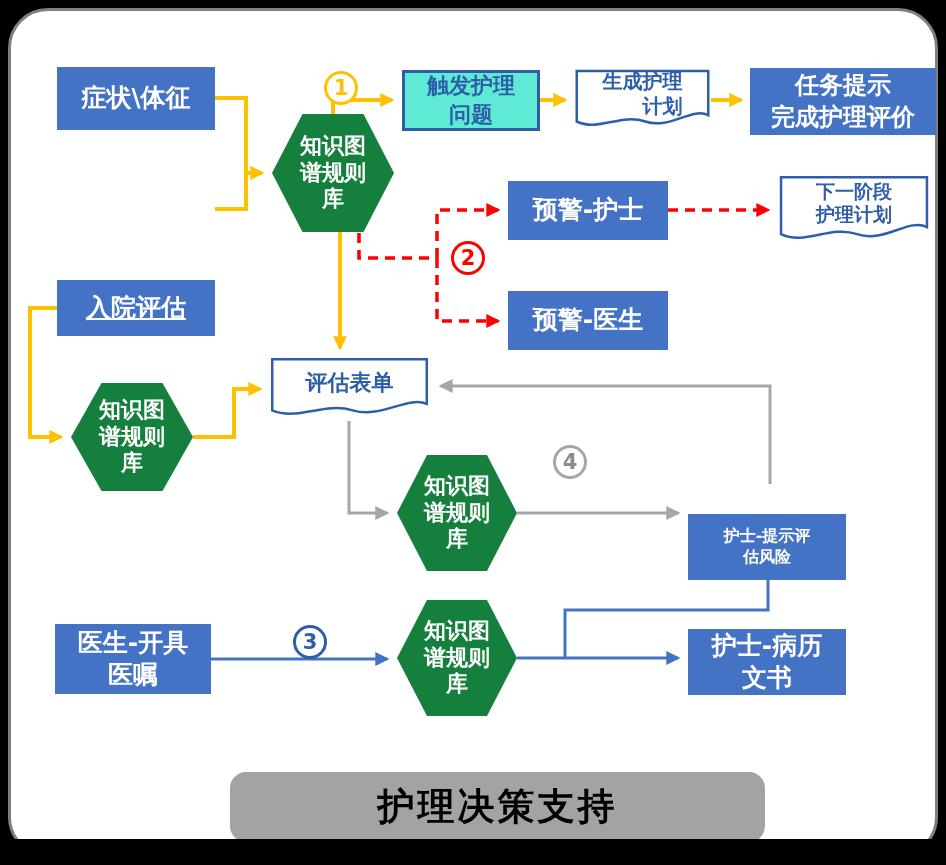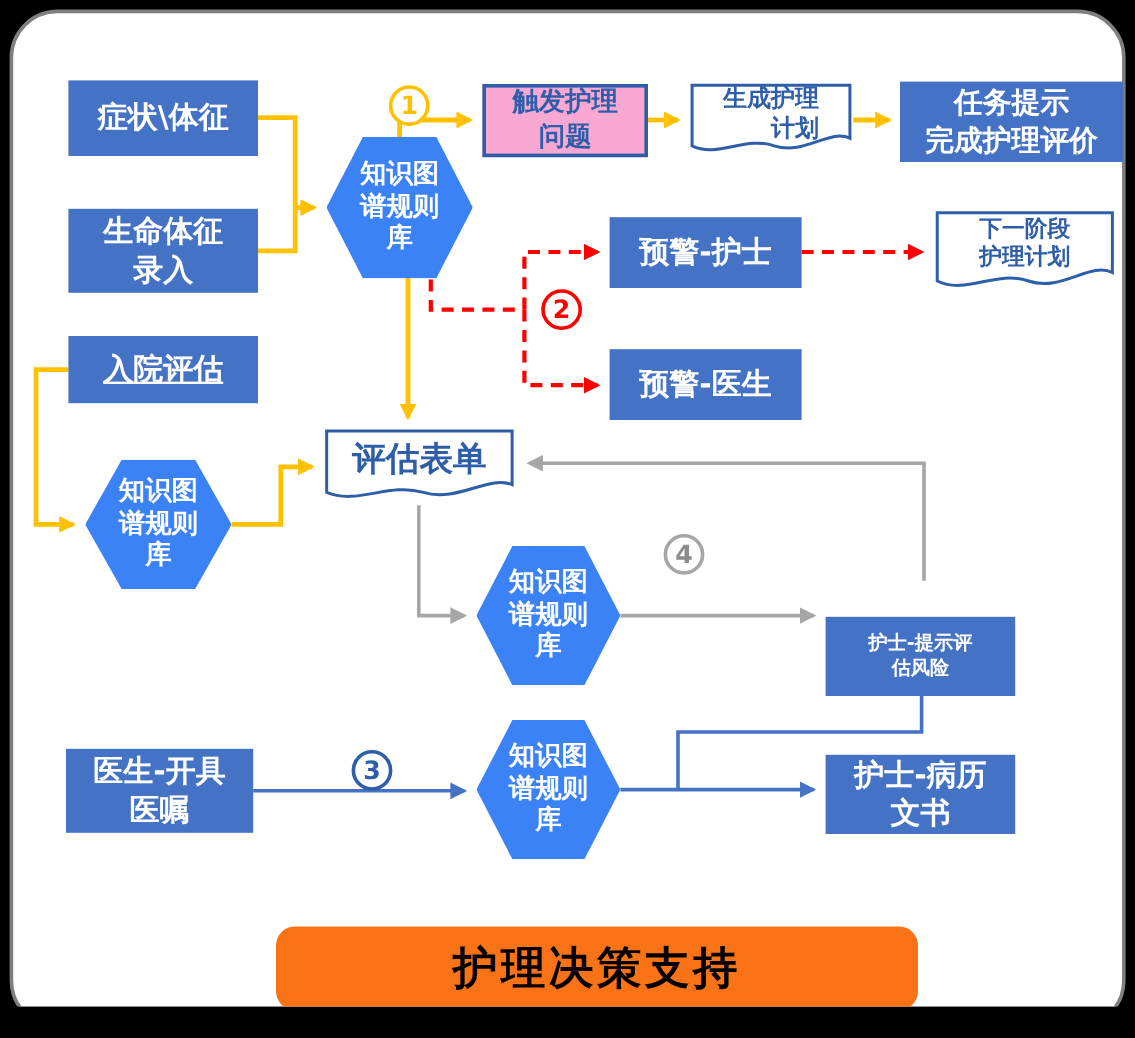--- a/index.html
+++ b/index.html
@@ -5,37 +5,37 @@
   * { margin:0; padding:0; box-sizing:border-box; }
   html,body { background:#000; font-family:"DejaVu Sans", sans-serif; }
   .stage { position:relative; width:946px; height:839px; background:#000; overflow:hidden; }
   .panel { position:absolute; left:8px; top:8px; width:930px; height:849px;
            background:#fff; border:3px solid #7f7f7f; border-radius:40px; }
   .wires { position:absolute; left:0; top:0; width:946px; height:865px; z-index:1; }
   .node { position:absolute; display:flex; align-items:center; justify-content:center;
           text-align:center; z-index:2; font-weight:bold; }
   .lbl { white-space:pre-line; }
   .blue-box { background:#4472C4; color:#fff; font-size:25px; line-height:1.3; }
-  .hex { background:#3b82f6; color:#fff; font-size:22px; line-height:1.2;
+  .hex { background:#15803d; color:#fff; font-size:22px; line-height:1.2;
          clip-path:polygon(25% 0%,75% 0%,100% 50%,75% 100%,25% 100%,0% 50%); }
-  .outline-box { background:#f9a8d4; border:3px solid #2E5EA8; color:#2E5EA8; font-size:22px; line-height:1.3; }
+  .outline-box { background:#5eead4; border:3px solid #2E5EA8; color:#2E5EA8; font-size:22px; line-height:1.3; }
   .doc { position:absolute; z-index:2; }
   .doc svg { position:absolute; left:0; top:0; width:100%; height:100%; }
   .doc .txt { position:absolute; left:0; top:0; width:100%; height:80%;
               display:flex; align-items:center; justify-content:center;
               color:#2E5EA8; font-weight:bold; text-align:right; line-height:1.25; }
   .badge { position:absolute; z-index:3; width:34px; height:34px; border-radius:50%;
            background:#fff; display:flex; align-items:center; justify-content:center;
            font-size:21px; font-weight:bold; border:3px solid; }
   .b-orange { border-color:#FFC000; color:#FFC000; }
   .b-red    { border-color:#FF0000; color:#FF0000; }
   .b-blue   { border-color:#2E5EA8; color:#2E5EA8; }
   .b-gray   { border-color:#A6A6A6; color:#8c8c8c; }
   .title-bar { position:absolute; left:230px; top:772px; width:535px; height:70px; z-index:5;
-               background:#f97316; border-radius:16px; display:flex; align-items:center;
+               background:#a3a3a3; border-radius:16px; display:flex; align-items:center;
                justify-content:center; color:#000; font-size:37px; font-weight:bold;
                letter-spacing:3px; }
 </style>
 </head>
 <body>
 
 <div class="stage">
 
   <div class="panel"></div>
 
@@ -81,24 +81,20 @@
 
     <g stroke="#4472C4" stroke-width="3" fill="none">
       <path d="M211,659 H387" marker-end="url(#mB)"></path>
       <path d="M517,658 H678" marker-end="url(#mB)"></path>
       <path d="M565,658 V610 H768 V560" marker-end="url(#mB)"></path>
     </g>
   </svg>
 
   <div class="node blue-box" style="left:57px; top:67px; width:158px; height:63px;">
     <span class="lbl">症状\体征</span>
-  </div>
-  <div class="node blue-box" style="left:57px; top:174px; width:158px; height:70px;">
-    <span class="lbl">生命体征
-录入</span>
   </div>
   <div class="node blue-box" style="left:57px; top:280px; width:158px; height:56px;text-decoration:underline;">
     <span class="lbl">入院评估</span>
   </div>
   <div class="node blue-box" style="left:508px; top:181px; width:160px; height:59px;">
     <span class="lbl">预警-护士</span>
   </div>
   <div class="node blue-box" style="left:750px; top:68px; width:186px; height:67px; font-size:24px;">
     <span class="lbl">任务提示
 完成护理评价</span>
@@ -156,21 +152,21 @@
     <svg viewBox="0 0 100 60" preserveAspectRatio="none">
       <path d="M2,2 H98 V44 C86,36 70,58 52,50 C34,42 18,60 2,50 Z" fill="#fff" stroke="#2E5EA8" stroke-width="2.5" vector-effect="non-scaling-stroke"></path>
     </svg>
     <span class="txt lbl" style="font-size:19px;">下一阶段
 护理计划</span>
   </div>
   <div class="doc" style="left:269px; top:357px; width:161px; height:64px;">
     <svg viewBox="0 0 100 60" preserveAspectRatio="none">
       <path d="M2,2 H98 V44 C86,36 70,58 52,50 C34,42 18,60 2,50 Z" fill="#fff" stroke="#2E5EA8" stroke-width="2.5" vector-effect="non-scaling-stroke"></path>
     </svg>
-    <span class="txt lbl" style="font-size:28px;">评估表单</span>
+    <span class="txt lbl" style="font-size:22px;">评估表单</span>
   </div>
 
   <div class="badge b-orange" style="left:324px; top:71px;">
     <span>1</span>
   </div>
   <div class="badge b-red" style="left:451px; top:241px;">
     <span>2</span>
   </div>
   <div class="badge b-blue" style="left:293px; top:625px;">
     <span>3</span>

